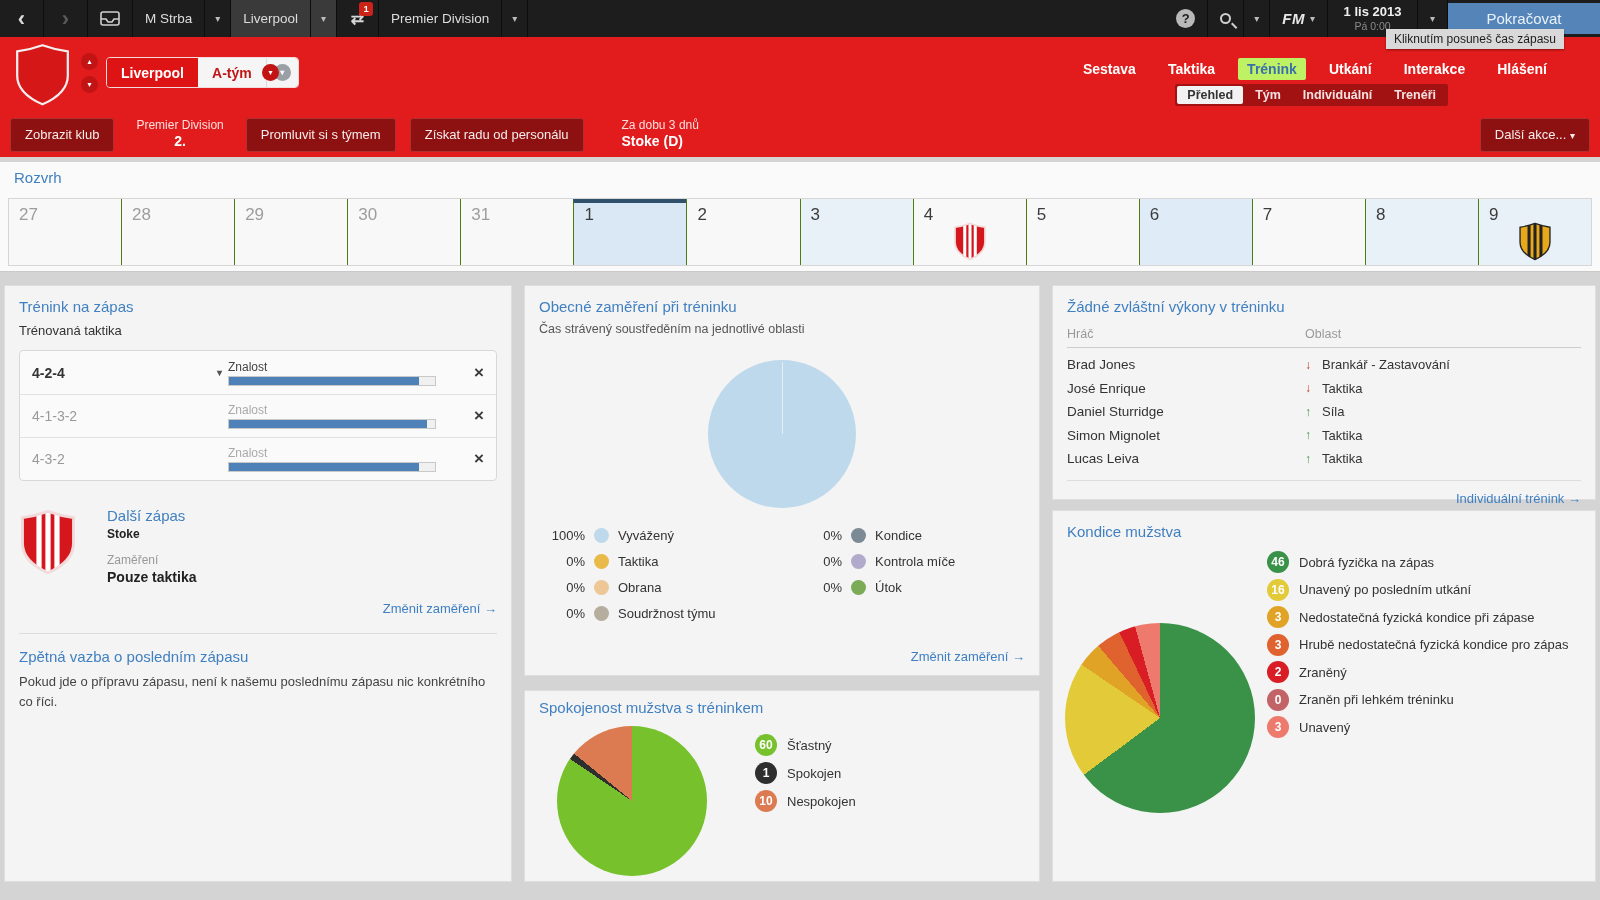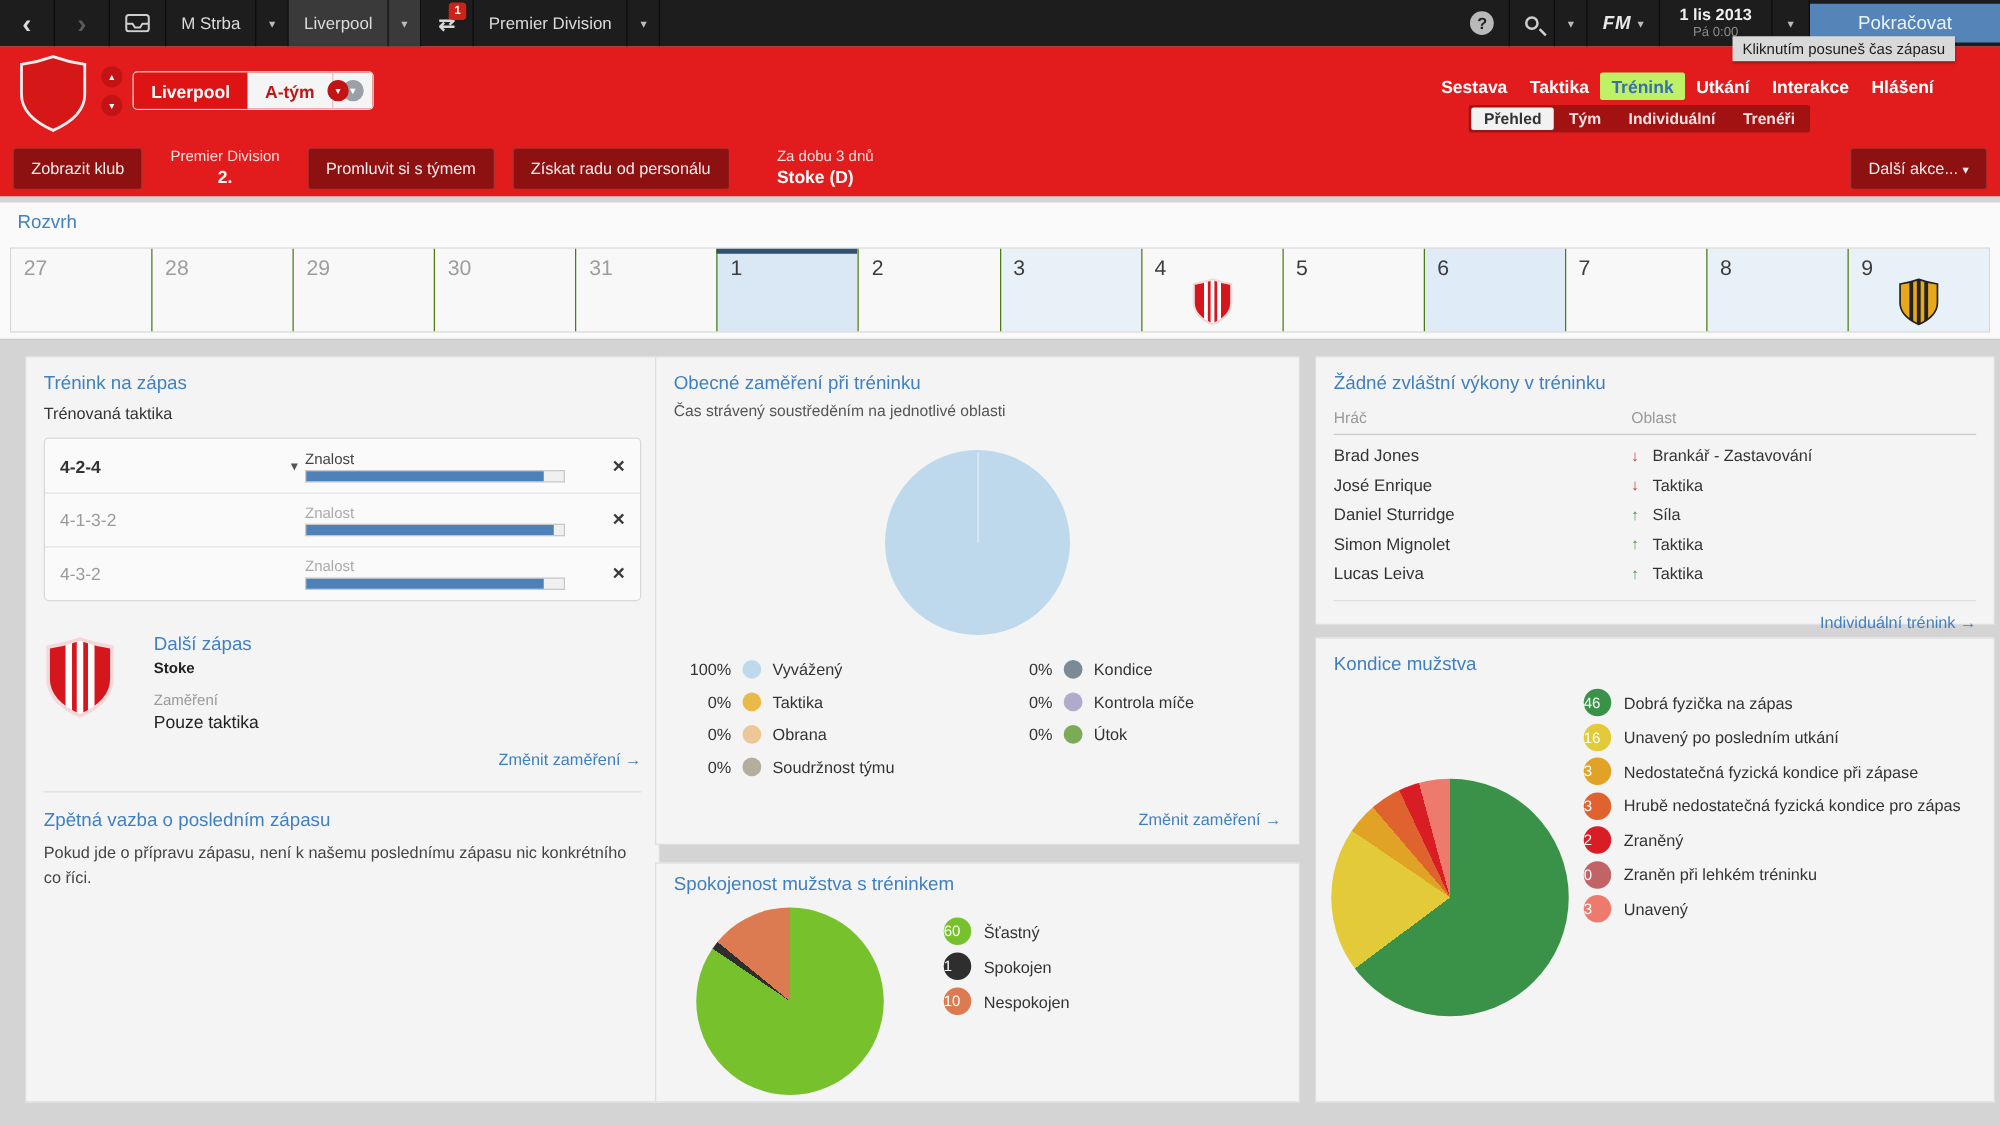--- a/index.html
+++ b/index.html
@@ -34,21 +34,21 @@
   .club-shield { position:absolute; left:14px; top:6px; }
   .ud-btns { position:absolute; left:81px; top:16px; display:flex; flex-direction:column; gap:6px; }
   .round-btn { width:17px; height:17px; border-radius:50%; background:#c21414; color:#fff; font-size:8px; line-height:17px; text-align:center; cursor:pointer; }
   .squad-ctrl { position:absolute; left:106px; top:20px; height:31px; display:flex; border-radius:4px; overflow:hidden; border:1px solid #f0dcdc; }
   .sq-seg { display:flex; align-items:center; padding:0 14px; font-size:14px; font-weight:bold; cursor:pointer; }
   .sq-club { background:#de1414; color:#fff; }
   .sq-team { background:#f5f5f5; color:#c11616; }
   .sq-circle { background:#f5f5f5; border-left:1px solid #ddd; padding:0 7px; }
   .sq-circle .circ { width:17px; height:17px; border-radius:50%; background:#9aa0a6; color:#fff; font-size:8px; line-height:17px; text-align:center; }
   .hdr-caret-btn { position:absolute; left:262px; top:27px; }
-  .tabs { position:absolute; right:44px; top:21px; display:flex; align-items:center; }
+  .tabs { position:absolute; right:44px; top:21px; display:flex; gap:14px; align-items:center; }
   .tab { color:#fff; font-size:14px; font-weight:bold; padding:3px 9px; border-radius:2px; cursor:pointer; }
   .tab.sel { background:#bef264; color:#3a6fae;text-align:right; }
   .subtabs { position:absolute; right:152px; top:47px; background:#a31212; border-radius:2px; display:flex; align-items:center; padding:2px; gap:2px; }
   .subtab { color:#f4e2e2; font-size:12.5px; font-weight:bold; padding:2px 10px; border-radius:2px; cursor:pointer; }
   .subtab.sel { background:#f2f2f2; color:#333; }
 
   
   .actionbar { position:absolute; left:0; top:112px; width:1600px; height:45px; background:#e21c1c; display:flex; align-items:center; padding:0 10px; gap:14px; }
   .act-btn { background:#8d1111; border:1px solid #b03030; color:#f7ecec; font-size:13px; font-family:inherit; height:34px; padding:0 14px; border-radius:3px; cursor:pointer; }
   .act-info { color:#fff; text-align:center; line-height:1.25; padding:0 8px; }
@@ -66,21 +66,21 @@
   .day .num { font-size:17px; color:#3c3c3c; }
   .day.muted .num { color:#9d9d9d; }
   .day.tint { background:#e9f1f8; }
   .day.tint2 { background:#dfebf6; }
   .day.sel { background:#d9e8f4; border-top:4px solid #31506b; padding-top:2px; }
   .day svg.cal-badge { position:absolute; left:50%; top:22px; transform:translateX(-50%); }
 
   
   .panel { position:absolute; background:#f4f4f4; border:1px solid #dedede; }
   .panel h2 { font-size:15px; font-weight:normal; color:#4180c0; }
-  .p-left  { left:20px;   top:285px; width:508px; height:597px; padding:12px 14px; }
+  .p-left  { left:4px;   top:285px; width:508px; height:597px; padding:12px 14px; }
   .p-midA  { left:524px; top:285px; width:516px; height:391px; padding:12px 14px; }
   .p-midB  { left:524px; top:690px; width:516px; height:192px; padding:8px 14px; }
   .p-rightA{ left:1052px;top:285px; width:544px; height:215px; padding:12px 14px; }
   .p-rightB{ left:1052px;top:510px; width:544px; height:372px; padding:12px 14px; }
 
   
   .sub-label { font-size:13px; color:#333; margin-top:8px; }
   .tactics { margin-top:12px; border:1px solid #d8d8d8; border-radius:4px; background:#fafafa; }
   .t-row { display:flex; align-items:center; height:43px; padding:0 12px; border-top:1px solid #e2e2e2; }
   .t-row:first-child { border-top:none; }
@@ -90,21 +90,21 @@
   .t-know { width:208px; }
   .t-know .k-lbl { font-size:12px; color:#aaa; }
   .t-row.active .k-lbl { color:#444; }
   .k-track { margin-top:2px; height:10px; background:#f0f0f0; border:1px solid #c8c8c8; }
   .k-fill { height:100%; background:#4f81b9; }
   .t-x { margin-left:auto; font-size:17px; font-weight:bold; color:#3a3a3a; cursor:pointer; }
   .next-match { display:flex; margin-top:26px; }
   .nm-info { margin-left:30px; }
   .nm-opp { font-size:12px; font-weight:bold; color:#222; margin-top:3px; }
   .nm-focus-lbl { font-size:12px; color:#999; margin-top:12px; }
-  .nm-focus-val { font-size:14px; font-weight:normal; color:#222; margin-top:2px; }
+  .nm-focus-val { font-size:14px; font-weight:bold; color:#222; margin-top:2px; }
   .link-row { text-align:right; margin-top:14px; }
   .link { color:#3f7fc1; font-size:13px; cursor:pointer; }
   .link .arr { font-weight:bold; }
   .hr { border-top:1px solid #ddd; margin:16px 0 14px 0; }
   .fb-text { font-size:13px; color:#444; line-height:1.55; margin-top:7px; }
 
   
   .p-sub { font-size:12.5px; color:#555; margin-top:7px; }
   .pie { border-radius:50%; position:relative; }
   .pie-big { width:148px; height:148px; margin:24px auto 6px auto; }
@@ -113,21 +113,21 @@
   .leg-col { width:50%; }
   .leg-col.right { padding-left:26px; width:46%; }
   .leg-row { display:flex; align-items:center; height:26px; }
   .leg-pct { width:46px; text-align:right; font-size:13px; color:#333; }
   .leg-dot { width:15px; height:15px; border-radius:50%; margin:0 9px; flex:0 0 15px; }
   .leg-lbl { font-size:13px; color:#333; }
   .p-midA .link-row { position:absolute; right:14px; bottom:10px; margin:0; }
 
   
   .numleg .num-row { display:flex; align-items:center; margin-bottom:5.5px; height:22px; }
-  .num-circle { width:22px; height:22px; border-radius:50%; color:#fff; font-size:12px; font-weight:normal; line-height:22px; margin-right:10px; flex:0 0 22px; }
+  .num-circle { width:22px; height:22px; border-radius:50%; color:#fff; font-size:12px; font-weight:bold; line-height:22px; text-align:center; margin-right:10px; flex:0 0 22px; }
   .num-lbl { font-size:13px; color:#333; }
   .happy-flex { display:flex; margin-top:6px; }
   .pie-happy { width:150px; height:150px; margin-left:18px; margin-top:4px; flex:0 0 150px; }
   .happy-flex .numleg { margin-left:48px; margin-top:12px; }
   .happy-flex .num-row { margin-bottom:6px; }
 
   
   .tbl-head { display:flex; margin-top:12px; font-size:12.5px; color:#999; padding-bottom:6px; border-bottom:1px solid #ccc; }
   .col-player { flex:0 0 238px; }
   .p-row { display:flex; align-items:center; height:23.5px; font-size:13.5px; color:#333; }

